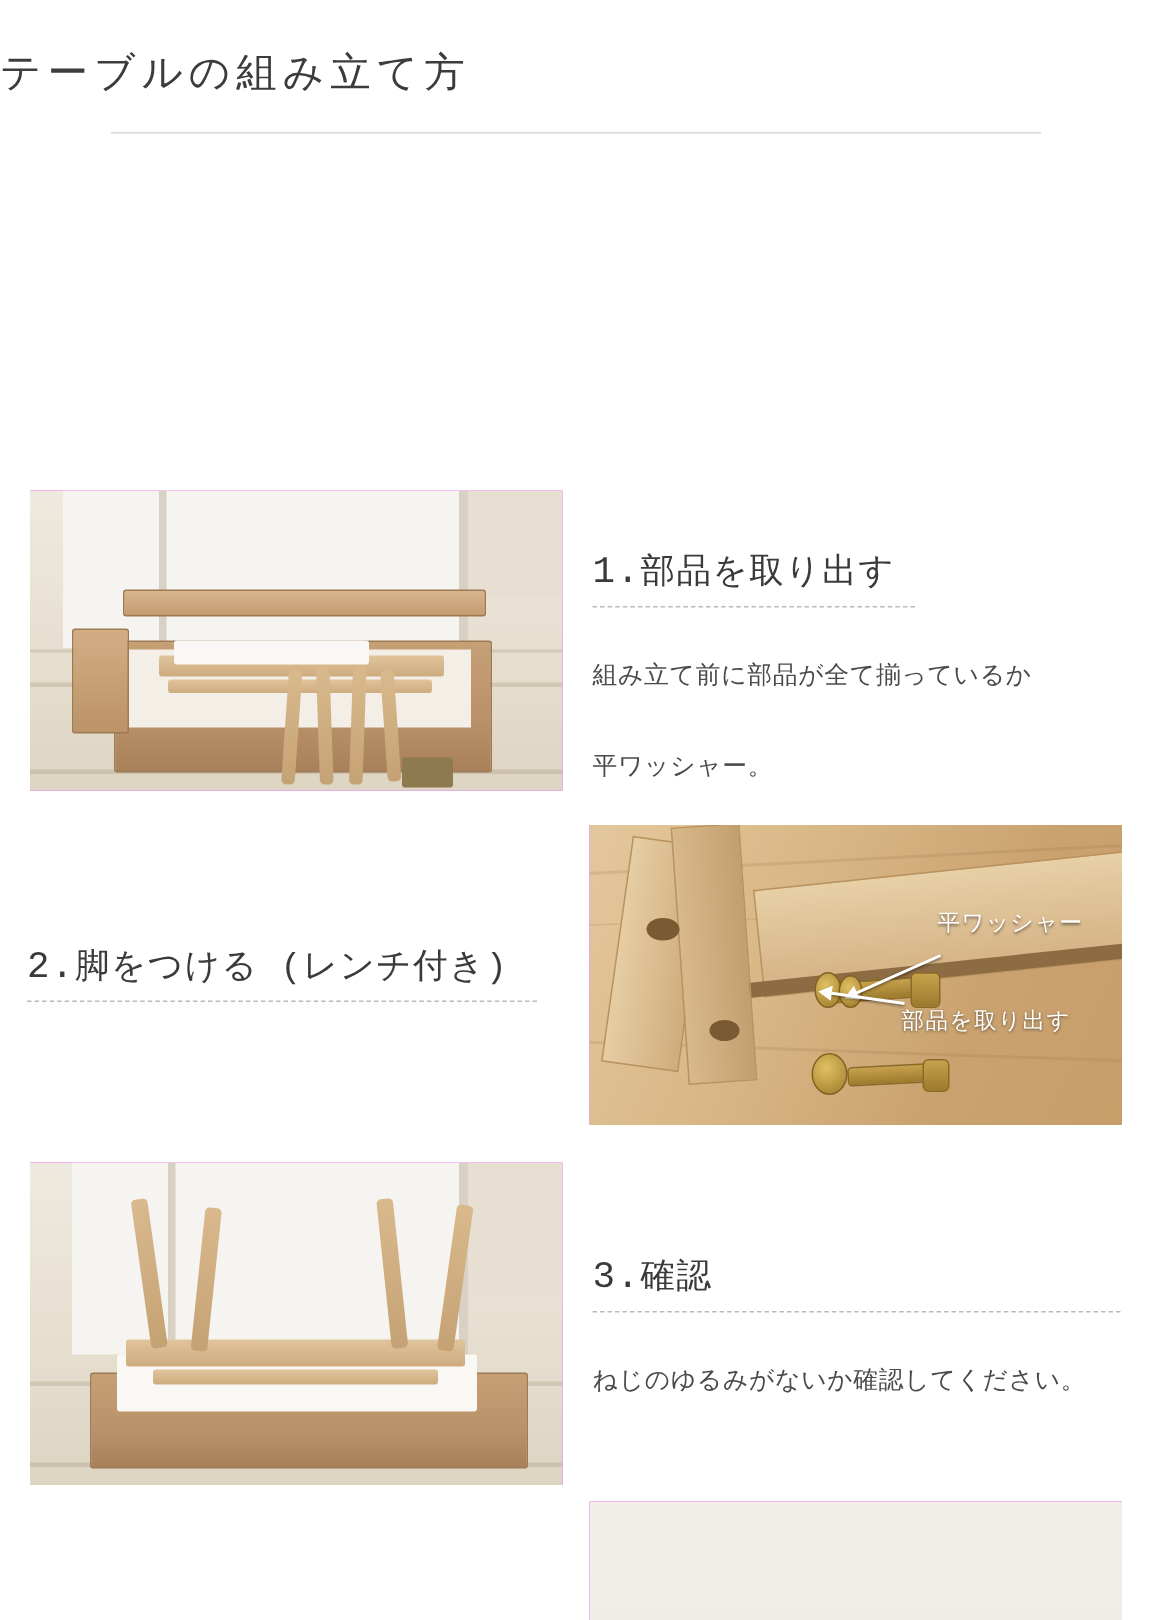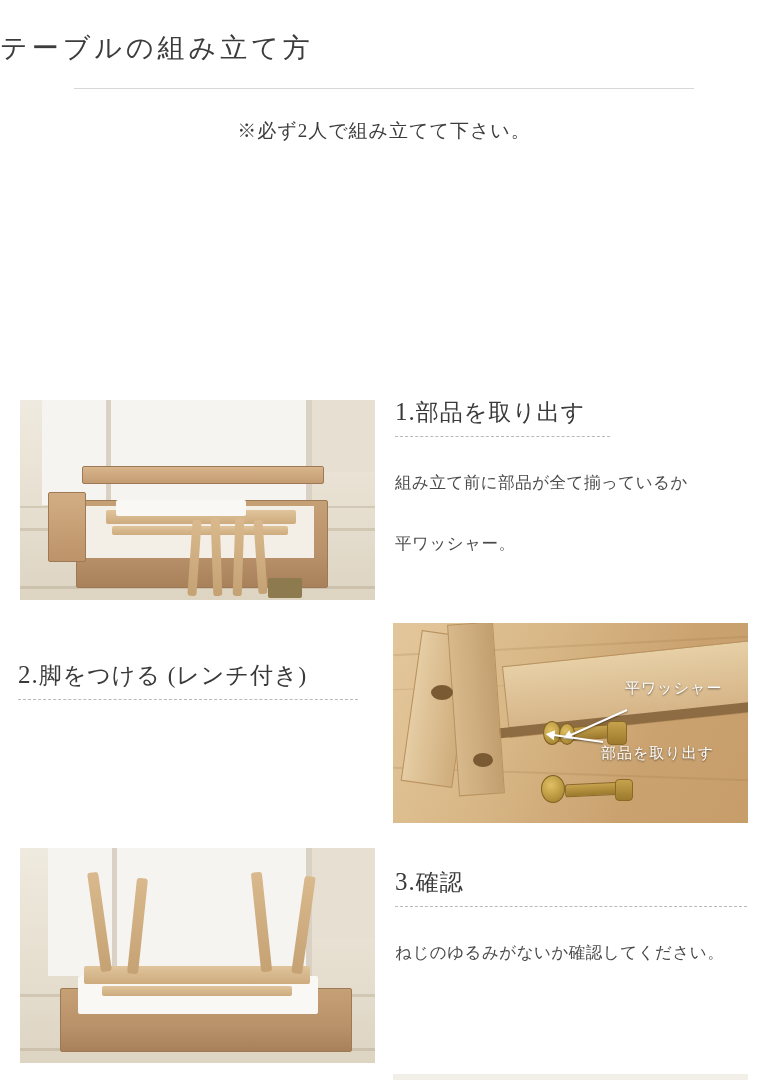--- a/index.html
+++ b/index.html
@@ -44,24 +44,24 @@
 
   
   .step {
     position: absolute;
     width: 768px;
   }
   .photo {
     position: absolute;
     overflow: hidden;
     background: #d946ef;
-    margin-top: 41px;
   }
   .text-block {
     position: absolute;
+    font-family: Liberation Mono, monospace;
   }
   .step-head {
     font-size: 23px;
     letter-spacing: 1px;
     color: #3a3a3a;
     white-space: nowrap;
   }
   .step-head .num {
     font-size: 25px;
   }
@@ -190,21 +190,20 @@
     background: linear-gradient(to bottom, #f2efe9 0%, #efece6 62%, #e8e4dc 63%, #efece7 100%);
   }
 </style>
 </head>
 <body>
 
 <h1 class="page-title">テーブルの組み立て方</h1>
 <div class="title-rule"></div>
 
 <div class="notes">
-  <div>※必ず2人で組み立てて下さい。</div>
 </div>
 
 <div class="step">
 
   <div class="photo" style="left:20px; top:212px; width:355px; height:200px;">
     <div class="tatami"></div>
     <div class="wall" style="left:22px; top:0; width:270px; height:105px;"></div>
     <div class="wall-edge" style="left:86px; top:0; width:5px; height:105px;"></div>
     <div class="wall-edge" style="left:286px; top:0; width:6px; height:120px;"></div>
     <div class="wall" style="left:292px; top:0; width:63px; height:72px; background:#e7e0d2;"></div>

